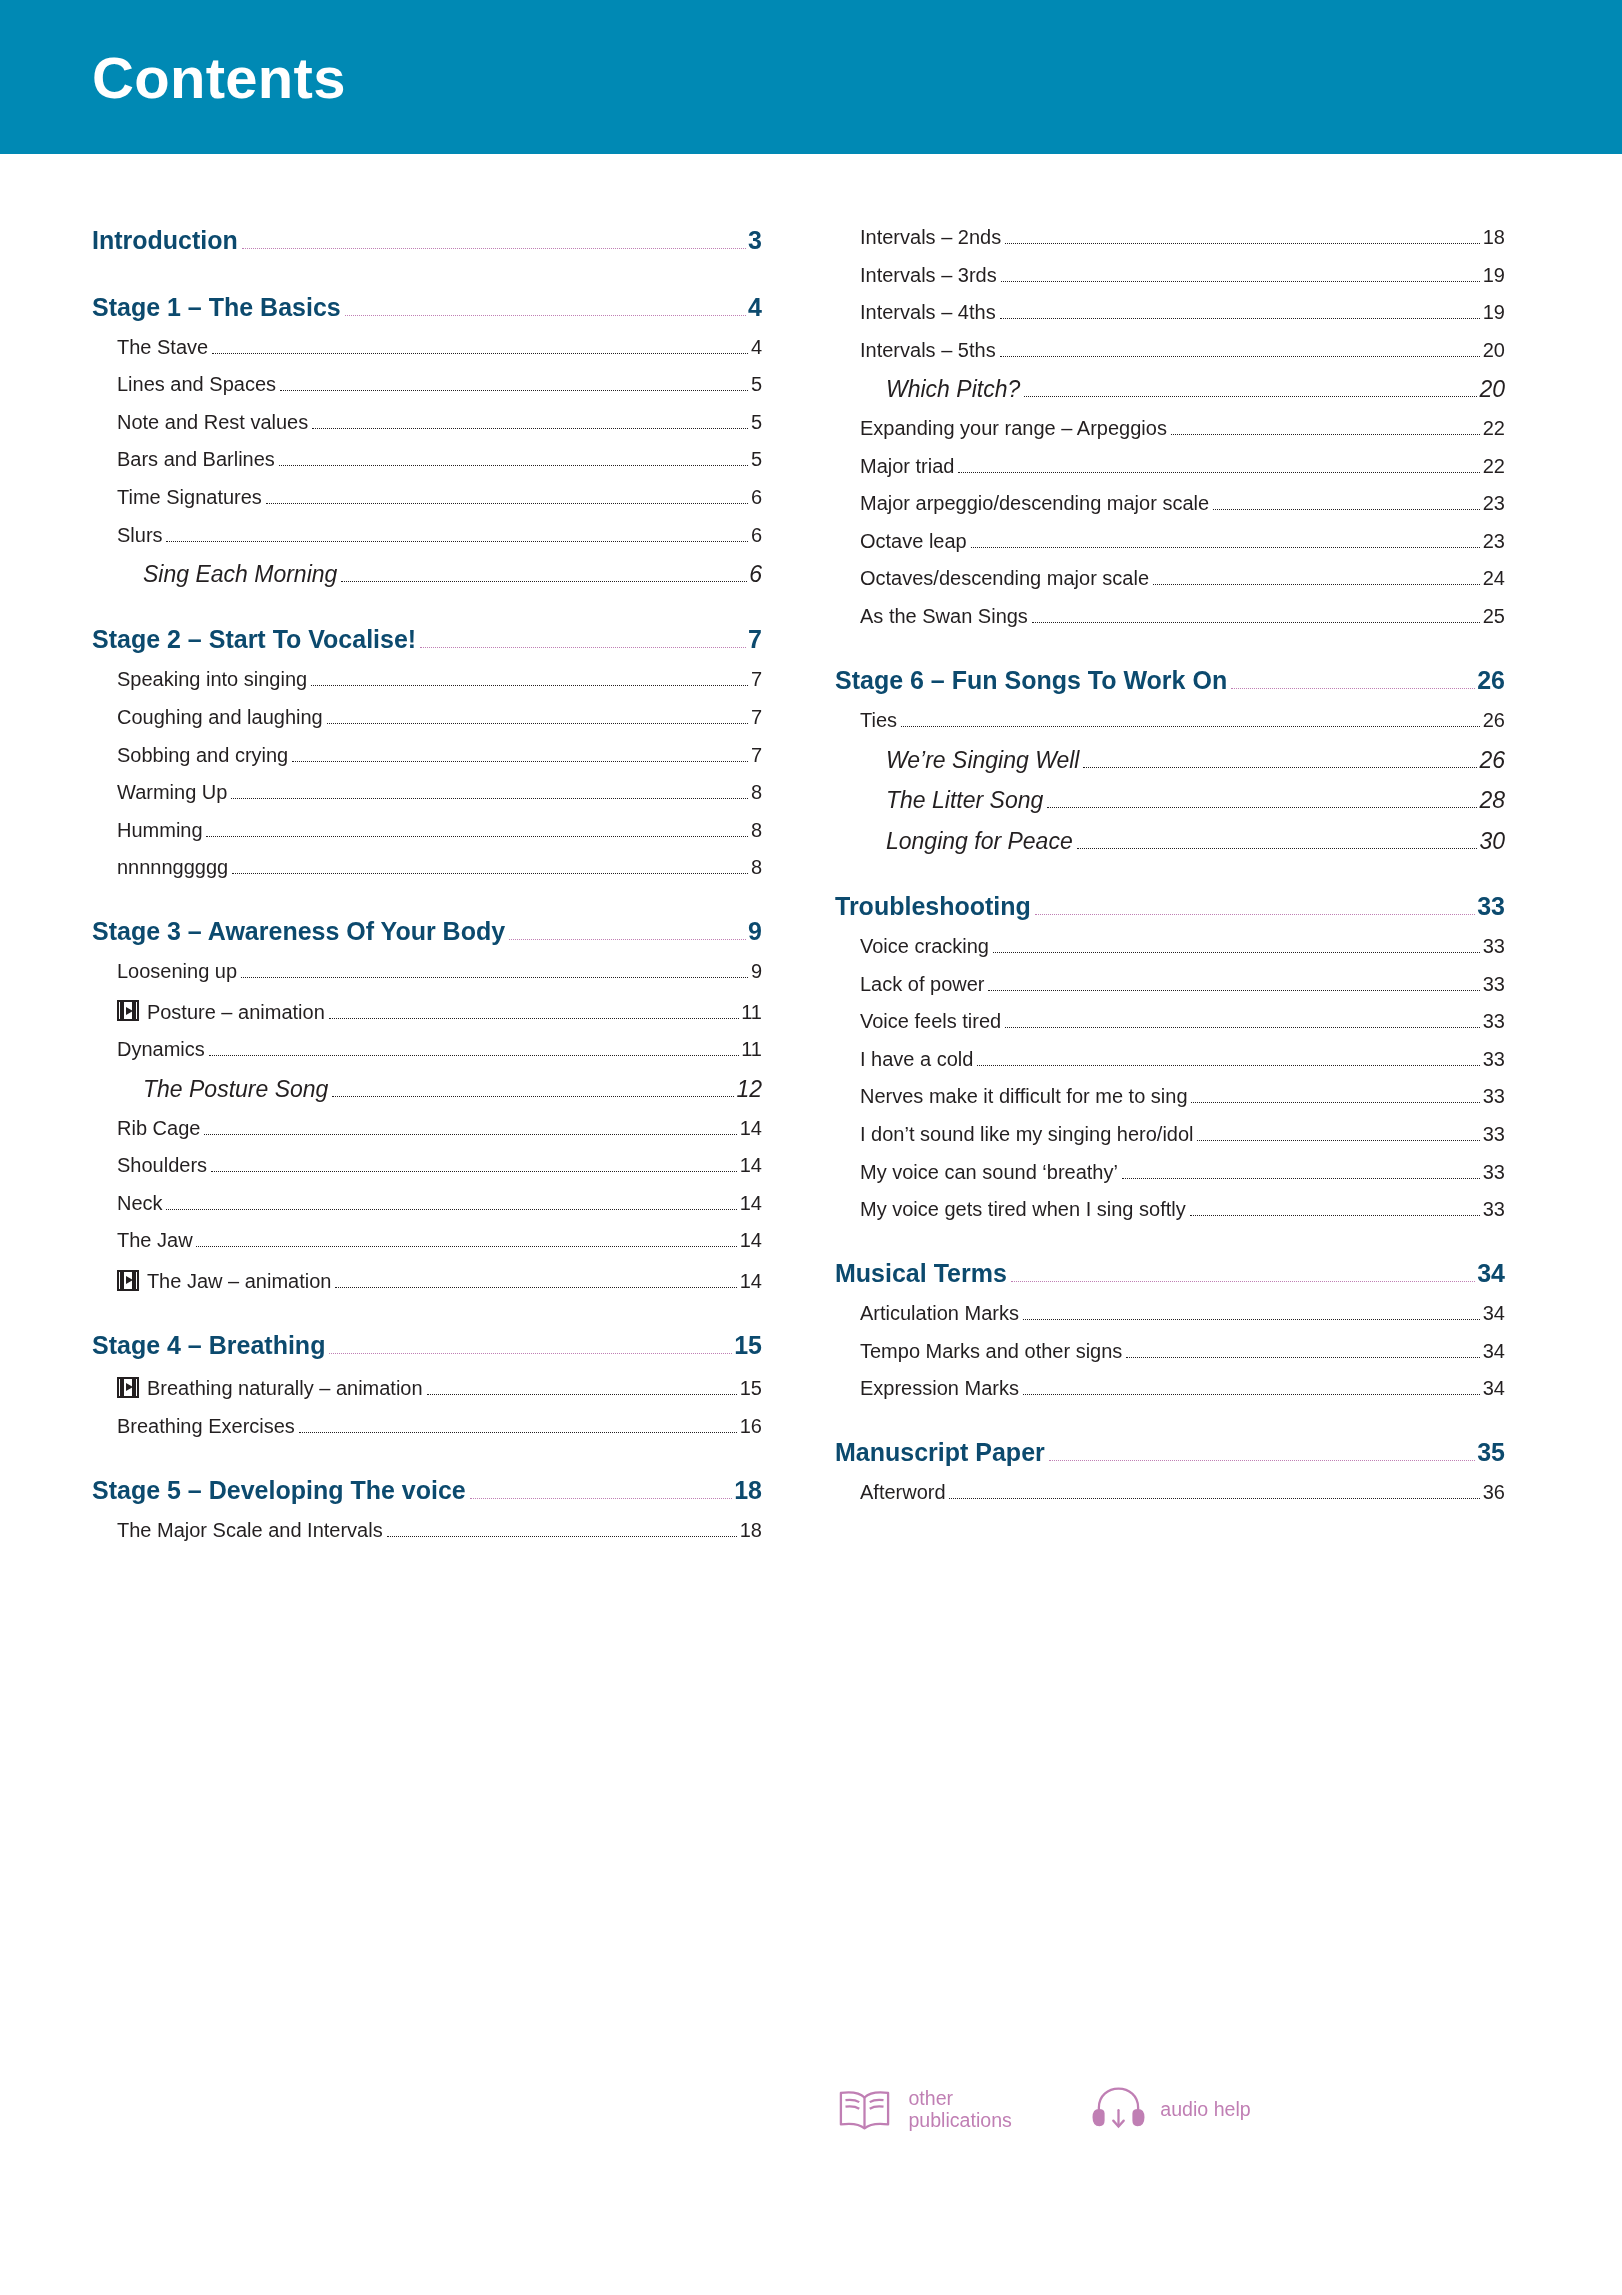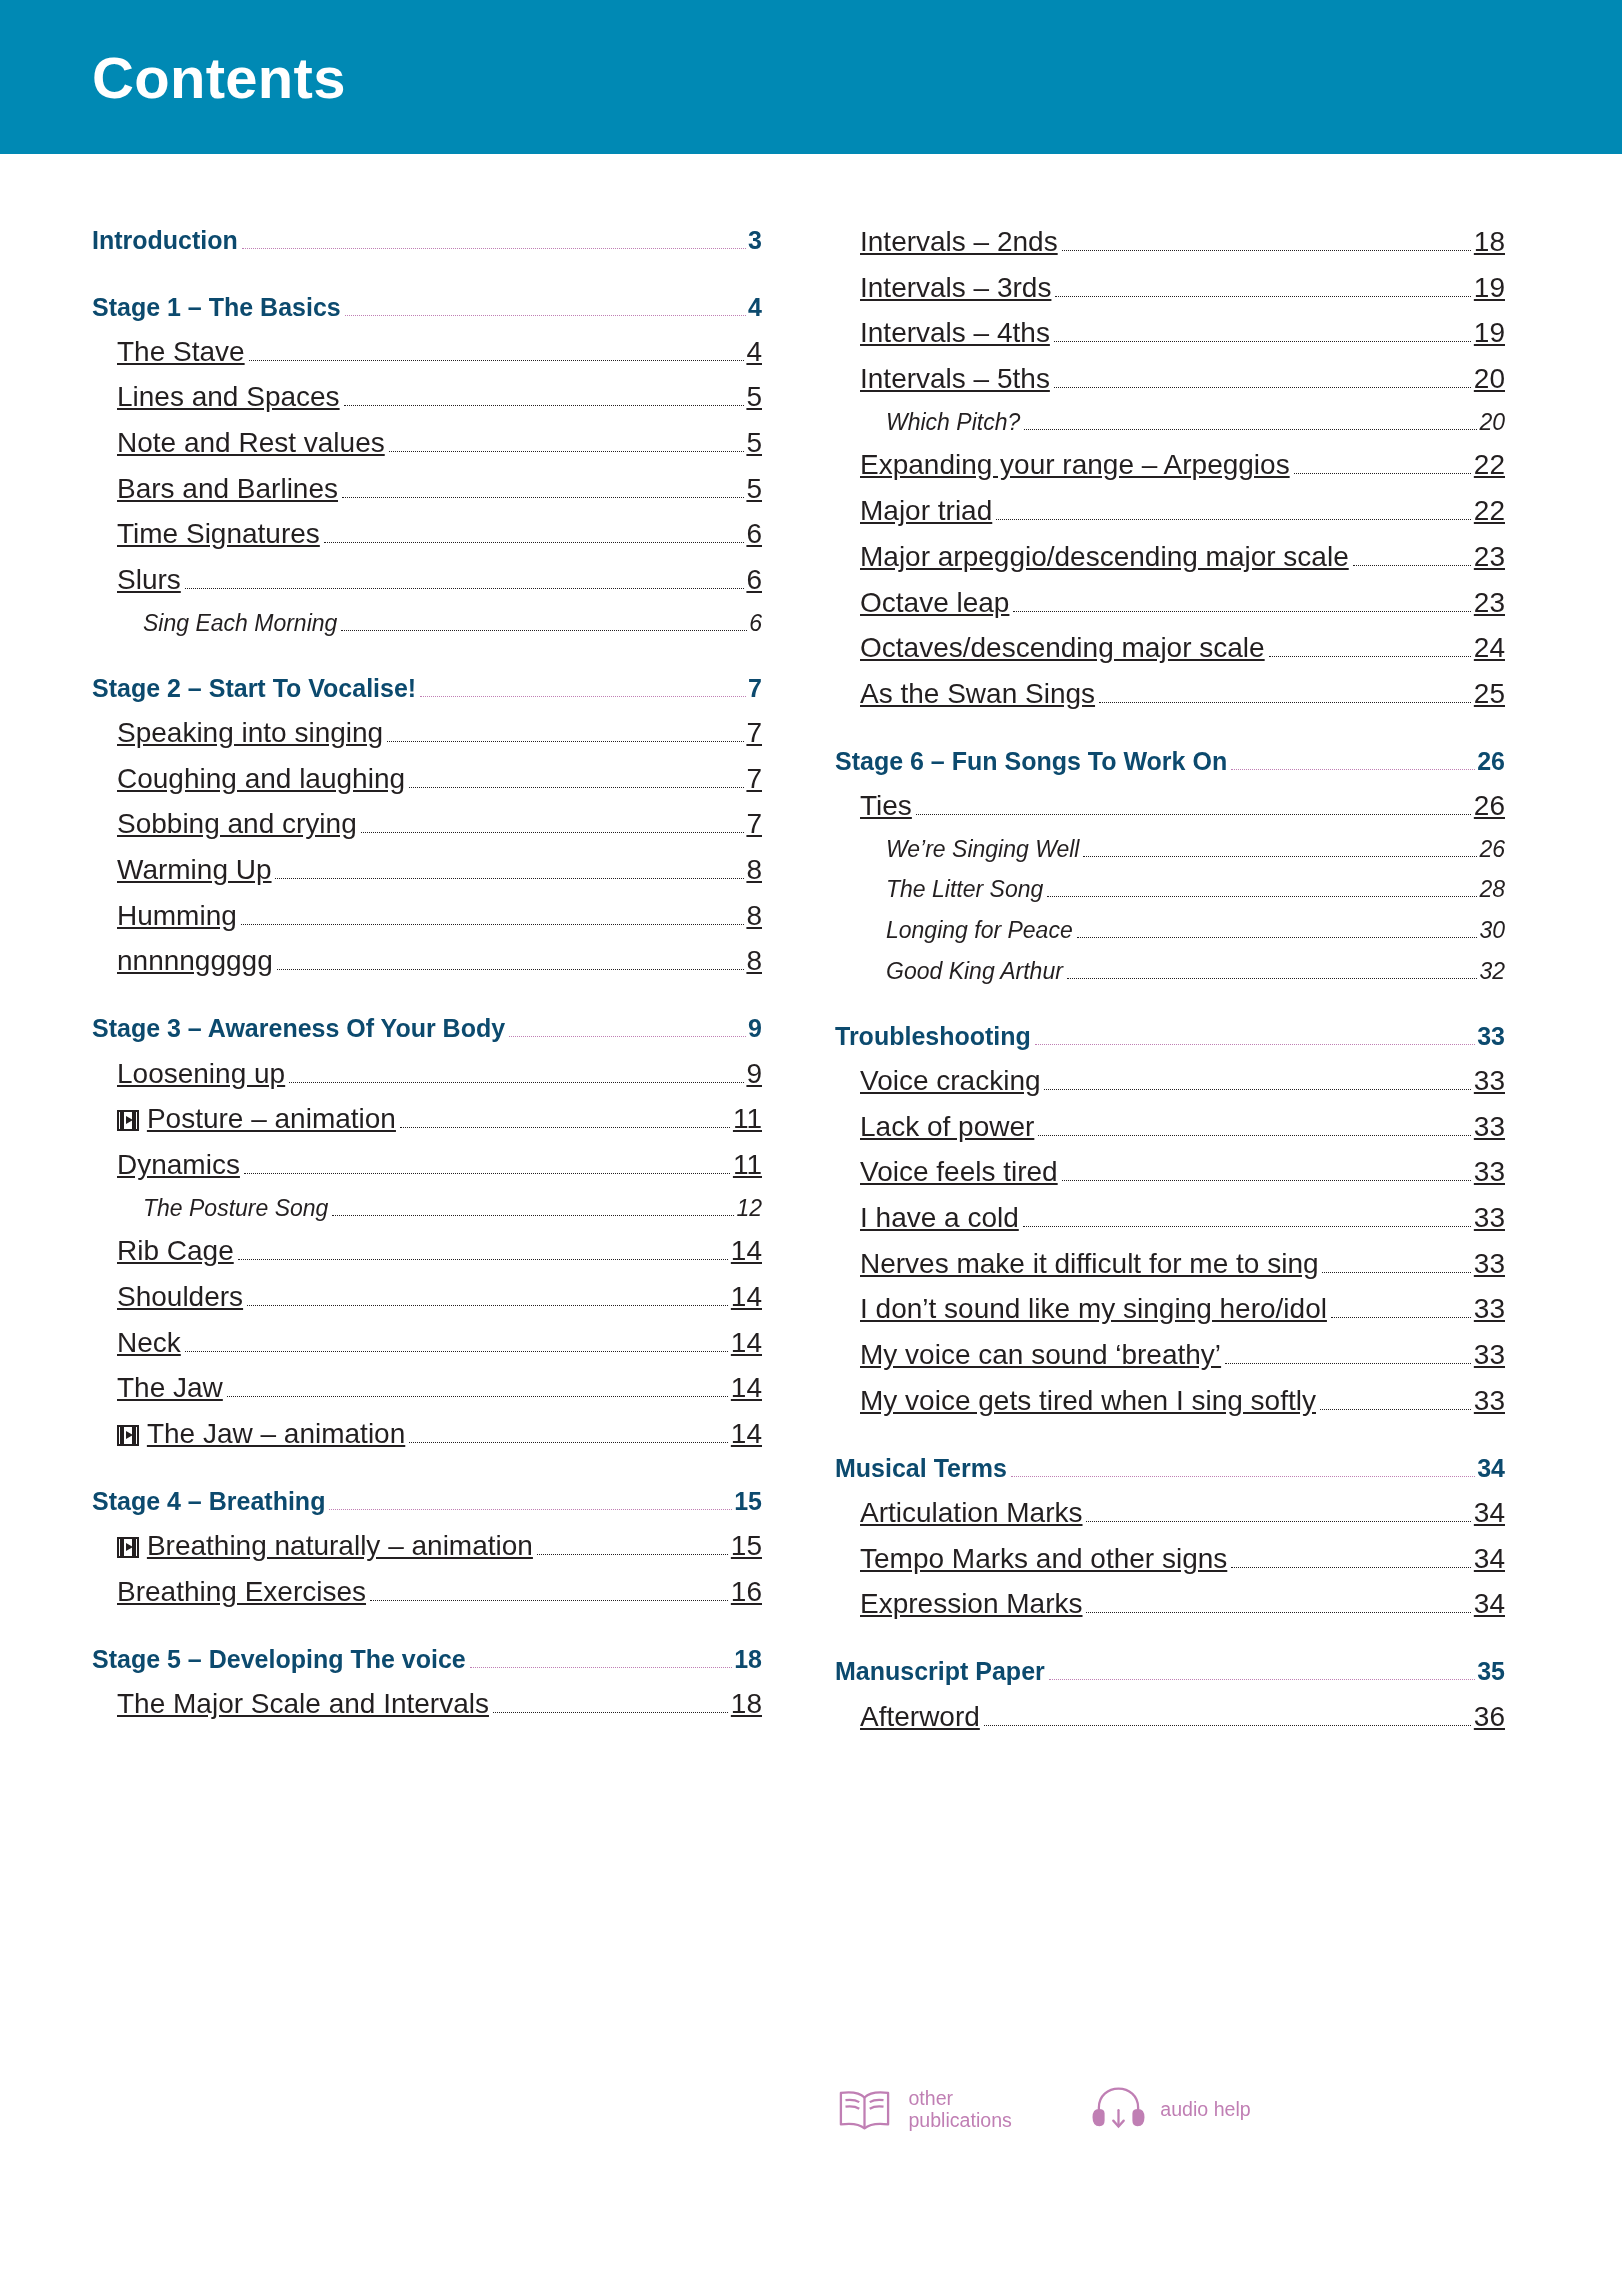--- a/index.html
+++ b/index.html
@@ -75,24 +75,23 @@
     font-weight: bold;
     color: #c07fb4;
   }
   .lvl-stage .lbl,
   .lvl-stage .pg { color: #0c4a6e; }
   .lvl-stage .dots { border-bottom: 1.3px dotted #c07fb4; margin-bottom: 6.5px; }
 
   
   .lvl-item {
     margin-top: 13.7px;
-    font-size: 28px;
+    font-size: 20px;
     color: #231f20;
     padding-left: 25px;
-    text-decoration: underline;
   }
   .lvl-item .pg { color: #231f20; }
 
   
   .lvl-song {
     margin-top: 13.7px;
     font-size: 23px;
     color: #231f20;
     font-style: italic;
     padding-left: 51px;
@@ -410,25 +409,20 @@
       </div>
       <div class="entry lvl-song">
         <span class="lbl">The Litter Song</span>
         <span class="dots"></span>
         <span class="pg">28</span>
       </div>
       <div class="entry lvl-song">
         <span class="lbl">Longing for Peace</span>
         <span class="dots"></span>
         <span class="pg">30</span>
-      </div>
-      <div class="entry lvl-song">
-        <span class="lbl">Good King Arthur</span>
-        <span class="dots"></span>
-        <span class="pg">32</span>
       </div>
       <div class="entry lvl-stage">
         <span class="lbl">Troubleshooting</span>
         <span class="dots"></span>
         <span class="pg">33</span>
       </div>
       <div class="entry lvl-item">
         <span class="lbl">Voice cracking</span>
         <span class="dots"></span>
         <span class="pg">33</span>

